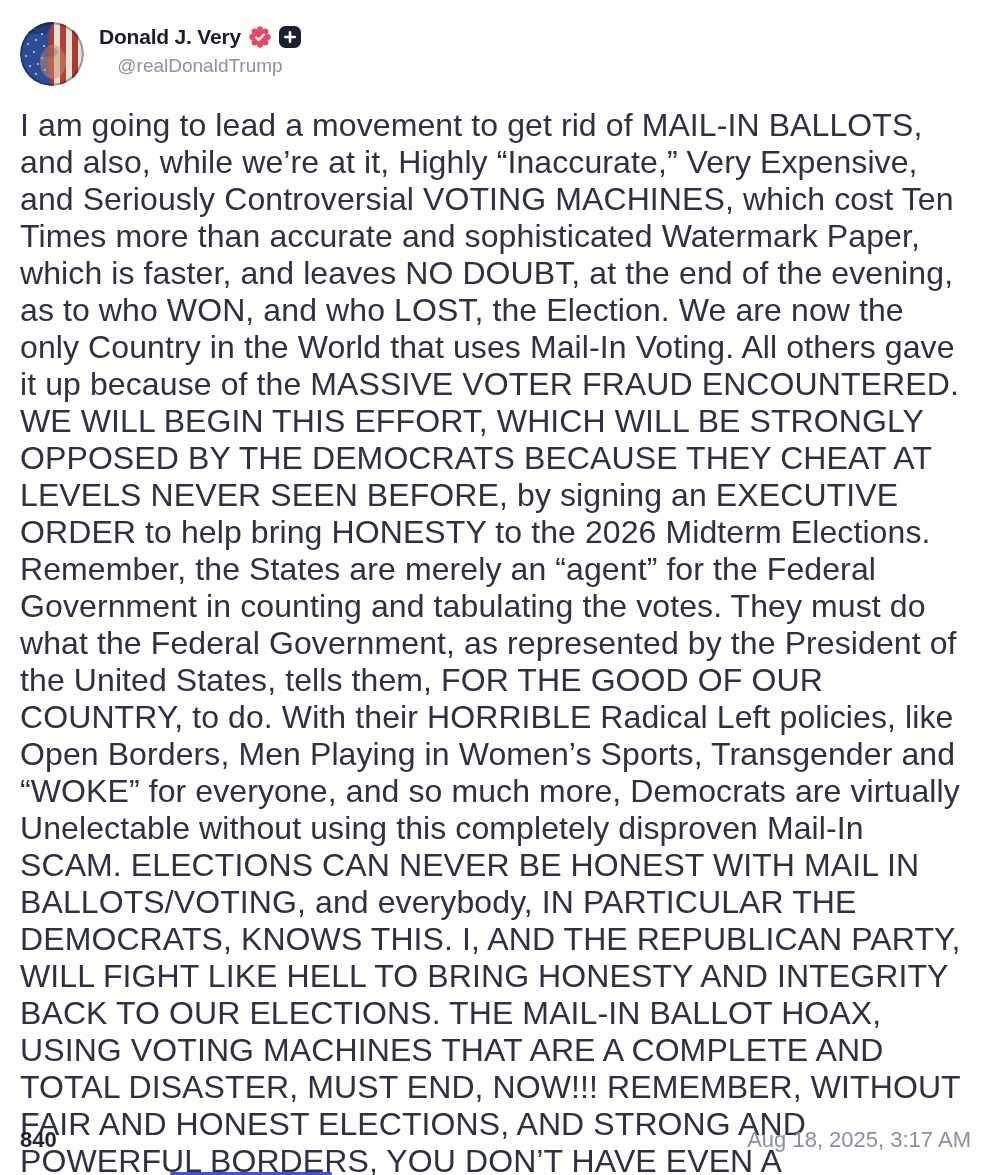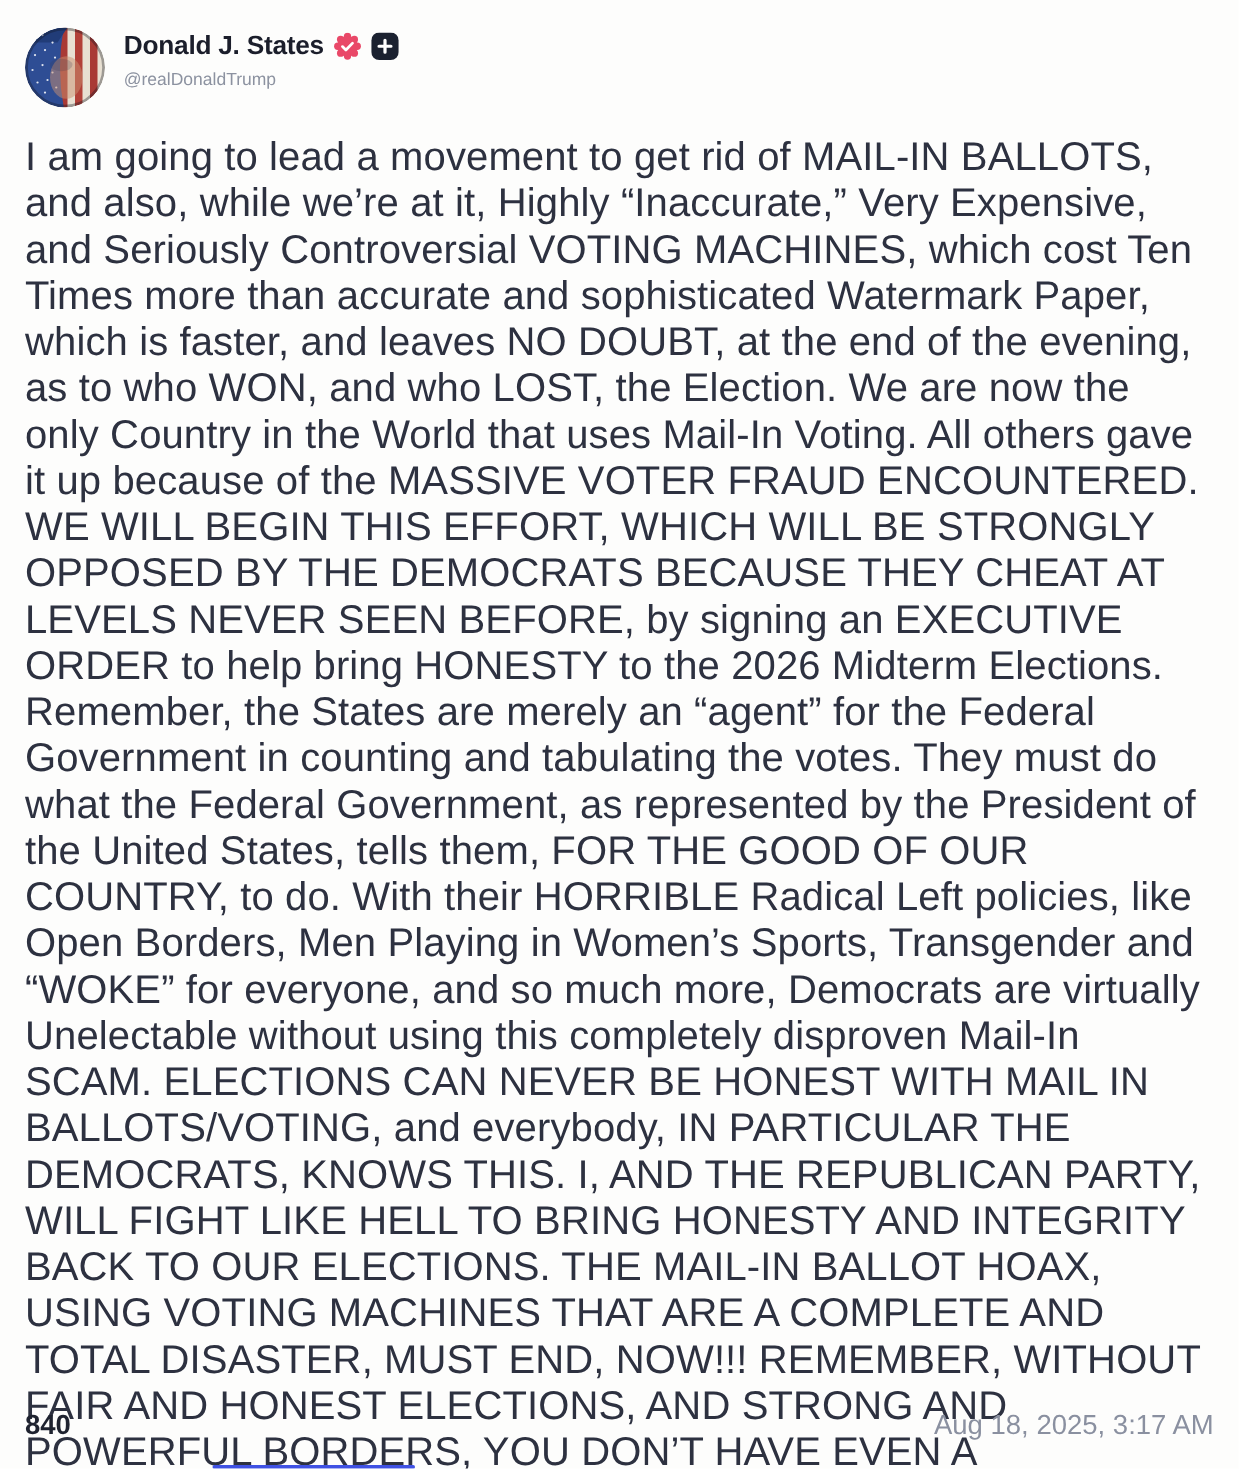--- a/index.html
+++ b/index.html
@@ -44,24 +44,25 @@
     cursor: pointer;
   }
   .badge {
     display: inline-flex;
     width: 22px;
     height: 22px;
     align-items: center;
     justify-content: center;
   }
   .handle {
-    font-size: 14px;
+    font-size: 19px;
     color: #8c92a0;
     margin-top: 6px;
     cursor: pointer;
+    text-align: center;
   }
   .body {
     margin: 21px 20px 0 20px;
     font-size: 32px;
     line-height: 37px;
     letter-spacing: 0.1px;
     color: #2d3140;
     text-align: left;
   }
   .footer {
@@ -127,21 +128,21 @@
               <circle cx="16" cy="52" r="0.9"></circle>
           </g>
           <ellipse cx="33" cy="40" rx="13" ry="17" fill="#c98f6f" opacity="0.5"></ellipse>
           <ellipse cx="29" cy="30" rx="9" ry="5" fill="#3a3a52" opacity="0.22"></ellipse>
           <circle cx="32" cy="32" r="31" fill="none" stroke="rgba(18,20,32,0.35)" stroke-width="2.5"></circle>
         </g>
       </svg>
     </div>
     <div class="id-block">
       <div class="name-row">
-        <span class="display-name">Donald J. States</span>
+        <span class="display-name">Donald J. Very</span>
         <span class="badge">
           <svg width="22" height="22" viewBox="0 0 24 24">
             <g fill="#e94868">
               <circle cx="12" cy="3.5" r="3.2"></circle>
                 <circle cx="12" cy="20.5" r="3.2"></circle>
               <circle cx="3.5" cy="12" r="3.2"></circle>
                 <circle cx="20.5" cy="12" r="3.2"></circle>
               <circle cx="6" cy="6" r="3.2"></circle>
                 <circle cx="18" cy="6" r="3.2"></circle>
               <circle cx="6" cy="18" r="3.2"></circle>

